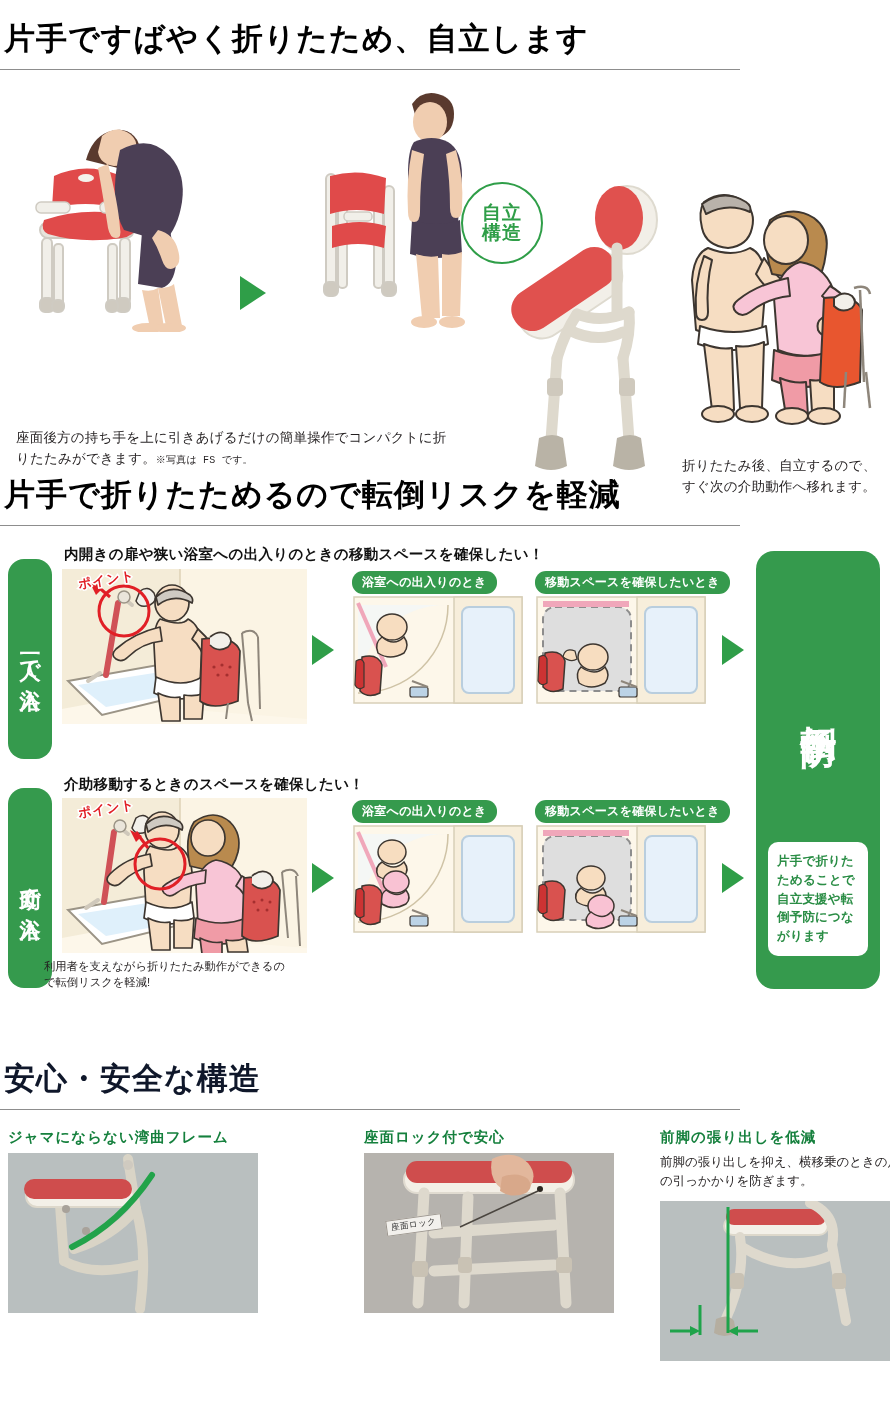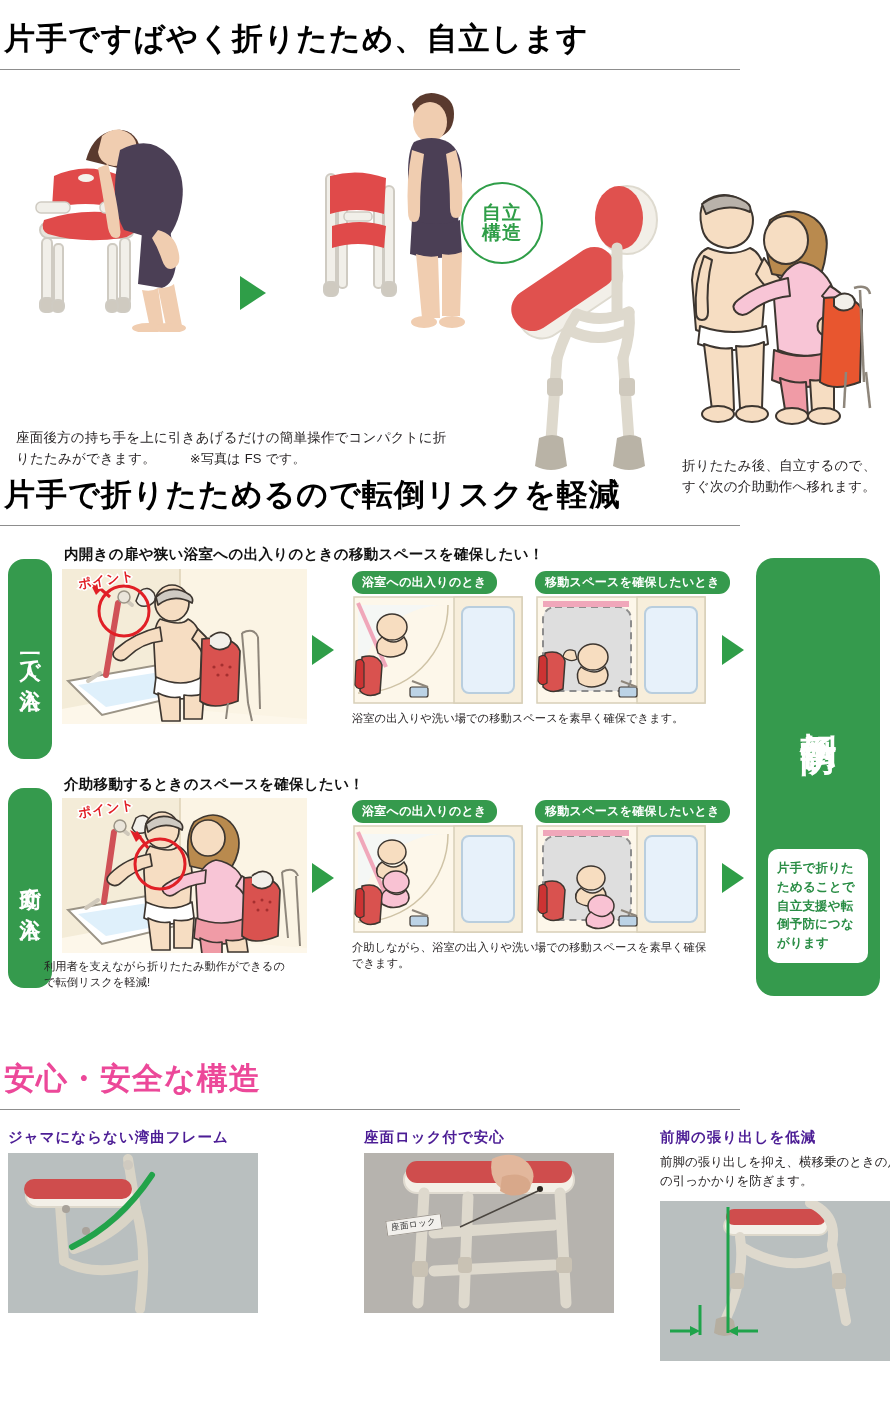--- a/index.html
+++ b/index.html
@@ -43,21 +43,21 @@
     letter-spacing:1px;background:#fff;z-index:5;
   }
   .photo-folded{position:absolute;left:505px;top:96px;width:190px;height:312px;}
   .illus-care{position:absolute;left:668px;top:100px;width:212px;height:240px;}
 
   .cap{
     position:absolute;font-size:13.5px;line-height:1.55;color:#231f20;
     letter-spacing:.2px;
   }
   #cap1{left:16px;top:342px;width:440px;}
-  #cap1 .note{font-size:13px;margin-left:34px;}
+  #cap1 .note{font-size:10px;font-family:Liberation Mono, monospace;}
   #cap2{left:682px;top:370px;width:200px;}
 
   
   #sec2{top:478px;height:48px;}
   .s2-stage{position:absolute;left:0;top:543px;width:890px;height:460px;}
 
   .vtab{
     position:absolute;width:44px;background:#359a4d;border-radius:16px;
     color:#fff;font-weight:bold;font-size:21px;letter-spacing:2px;
     display:flex;align-items:center;justify-content:center;
@@ -109,46 +109,46 @@
   #bp1a{left:352px;top:52px;}
   #bp1b{left:535px;top:52px;}
   #bp2a{left:352px;top:281px;}
   #bp2b{left:535px;top:281px;}
 
   .plan-cap{position:absolute;font-size:11.3px;line-height:1.45;color:#231f20;width:365px;}
   #pc1{left:352px;top:167px;}
   #pc2{left:352px;top:396px;}
 
   .green-panel{
-    position:absolute;left:756px;top:15px;width:124px;height:438px;
+    position:absolute;left:756px;top:8px;width:124px;height:438px;
     background:#359a4d;border-radius:18px;box-sizing:border-box;
     padding:22px 12px 14px 12px;
   }
   .gp-title{
     color:#fff;font-weight:bold;font-size:36px;line-height:1.12;
     text-align:center;letter-spacing:2px;
     writing-mode:vertical-rl;text-orientation:upright;
     margin:0 auto;height:255px;
   }
   .gp-box{
     margin-top:14px;background:#fff;border-radius:10px;
     padding:10px 9px;color:#2a8d45;font-size:12.5px;font-weight:bold;
     line-height:1.5;letter-spacing:.2px;
   }
 
   
   #sec3{top:1062px;height:48px;}
-  #sec3 .txt{color:#ec4899;}
+  #sec3 .txt{color:#0f172a;}
   .s3-stage{position:absolute;left:0;top:1128px;width:890px;height:290px;}
   .col{position:absolute;width:250px;}
   #col1{left:8px;}
   #col2{left:348px;margin-left:16px;}
   #col3{left:660px;}
   .col-title{
-    font-size:14.5px;font-weight:bold;color:#4c1d95;letter-spacing:1px;
+    font-size:14.5px;font-weight:bold;color:#15803d;letter-spacing:1px;
     margin:0 0 6px 0;white-space:nowrap;
   }
   .col-body{font-size:12.5px;line-height:1.5;color:#231f20;margin:0 0 10px 0;}
   .col-photo{width:250px;height:160px;position:relative;}
 
   .lockcallout{
     position:absolute;left:22px;top:64px;
     font-size:8.5px;color:#333;background:#f2f0ec;
     border:1px solid #9a948c;padding:1px 4px;letter-spacing:.5px;
     transform:rotate(-8deg);z-index:4;white-space:nowrap;
@@ -425,21 +425,20 @@
         <path d="M46 72 q14 10 24 0 q6 8 0 16 q-14 8 -26 0 q-4 -10 2 -16 z" fill="#f7ddc0" stroke="#3d3630" stroke-width="1.5"></path>
         <path d="M40 56 q-10 -4 -12 6 q8 6 14 2 z" fill="#f7ddc0" stroke="#3d3630" stroke-width="1.2"></path>
 
         <path d="M10 58 q16 -4 20 8 l-2 28 q-12 6 -20 -2 z" fill="#d9524f" stroke="#3d3630" stroke-width="1.5"></path>
         <path d="M4 62 q6 -4 8 2 l0 24 q-6 4 -9 -2 z" fill="#c33" stroke="#3d3630" stroke-width="1.2"></path>
         <rect x="84" y="92" width="18" height="10" rx="2" fill="#bcd3e6" stroke="#3d3630" stroke-width="1.2"></rect>
         <line x1="86" y1="86" x2="102" y2="92" stroke="#8e867b" stroke-width="2"></line>
       </svg>
     </div>
 
-    <div class="plan-cap" id="pc1">浴室の出入りや洗い場での移動スペースを素早く確保できます。</div>
 
     <div class="arrow-green" id="arrow4"></div>
 
     <div class="scene" id="scene2">
       <svg viewBox="0 0 245 155" width="245" height="155">
         <rect x="0" y="0" width="245" height="155" fill="#fdf7ea"></rect>
         <path d="M0 0 h118 v118 l-118 22 z" fill="#f4ecd8"></path>
         <path d="M118 0 h127 v150 l-127 -10 z" fill="#fbf4e4"></path>
         <line x1="118" y1="0" x2="118" y2="140" stroke="#ded2b6" stroke-width="1.5"></line>
         <path d="M6 112 L96 96 L130 124 L40 146 z" fill="#ffffff" stroke="#9b9486" stroke-width="2"></path>
@@ -538,21 +537,20 @@
         <path d="M46 64 q12 10 22 0 q6 8 0 14 q-14 8 -26 0 q-4 -9 4 -14 z" fill="#f7ddc0" stroke="#3d3630" stroke-width="1.5"></path>
         <ellipse cx="66" cy="82" rx="13" ry="11" fill="#f9c2d3" stroke="#3d3630" stroke-width="1.5"></ellipse>
         <path d="M56 88 q12 9 20 0 q6 8 0 13 q-13 7 -24 0 q-3 -8 4 -13 z" fill="#f9c2d3" stroke="#3d3630" stroke-width="1.5"></path>
         <path d="M10 58 q16 -4 20 8 l-2 28 q-12 6 -20 -2 z" fill="#d9524f" stroke="#3d3630" stroke-width="1.5"></path>
         <path d="M4 62 q6 -4 8 2 l0 24 q-6 4 -9 -2 z" fill="#c33" stroke="#3d3630" stroke-width="1.2"></path>
         <rect x="84" y="92" width="18" height="10" rx="2" fill="#bcd3e6" stroke="#3d3630" stroke-width="1.2"></rect>
         <line x1="86" y1="86" x2="102" y2="92" stroke="#8e867b" stroke-width="2"></line>
       </svg>
     </div>
 
-    <div class="plan-cap" id="pc2">介助しながら、浴室の出入りや洗い場での移動スペースを素早く確保できます。</div>
 
     <div class="arrow-green" id="arrow5"></div>
 
     <div class="green-panel">
       <div class="gp-title">転倒予防</div>
       <div class="gp-box">片手で折りたためることで自立支援や転倒予防につながります</div>
     </div>
   </div>
 
   <div class="sec-head" id="sec3">

